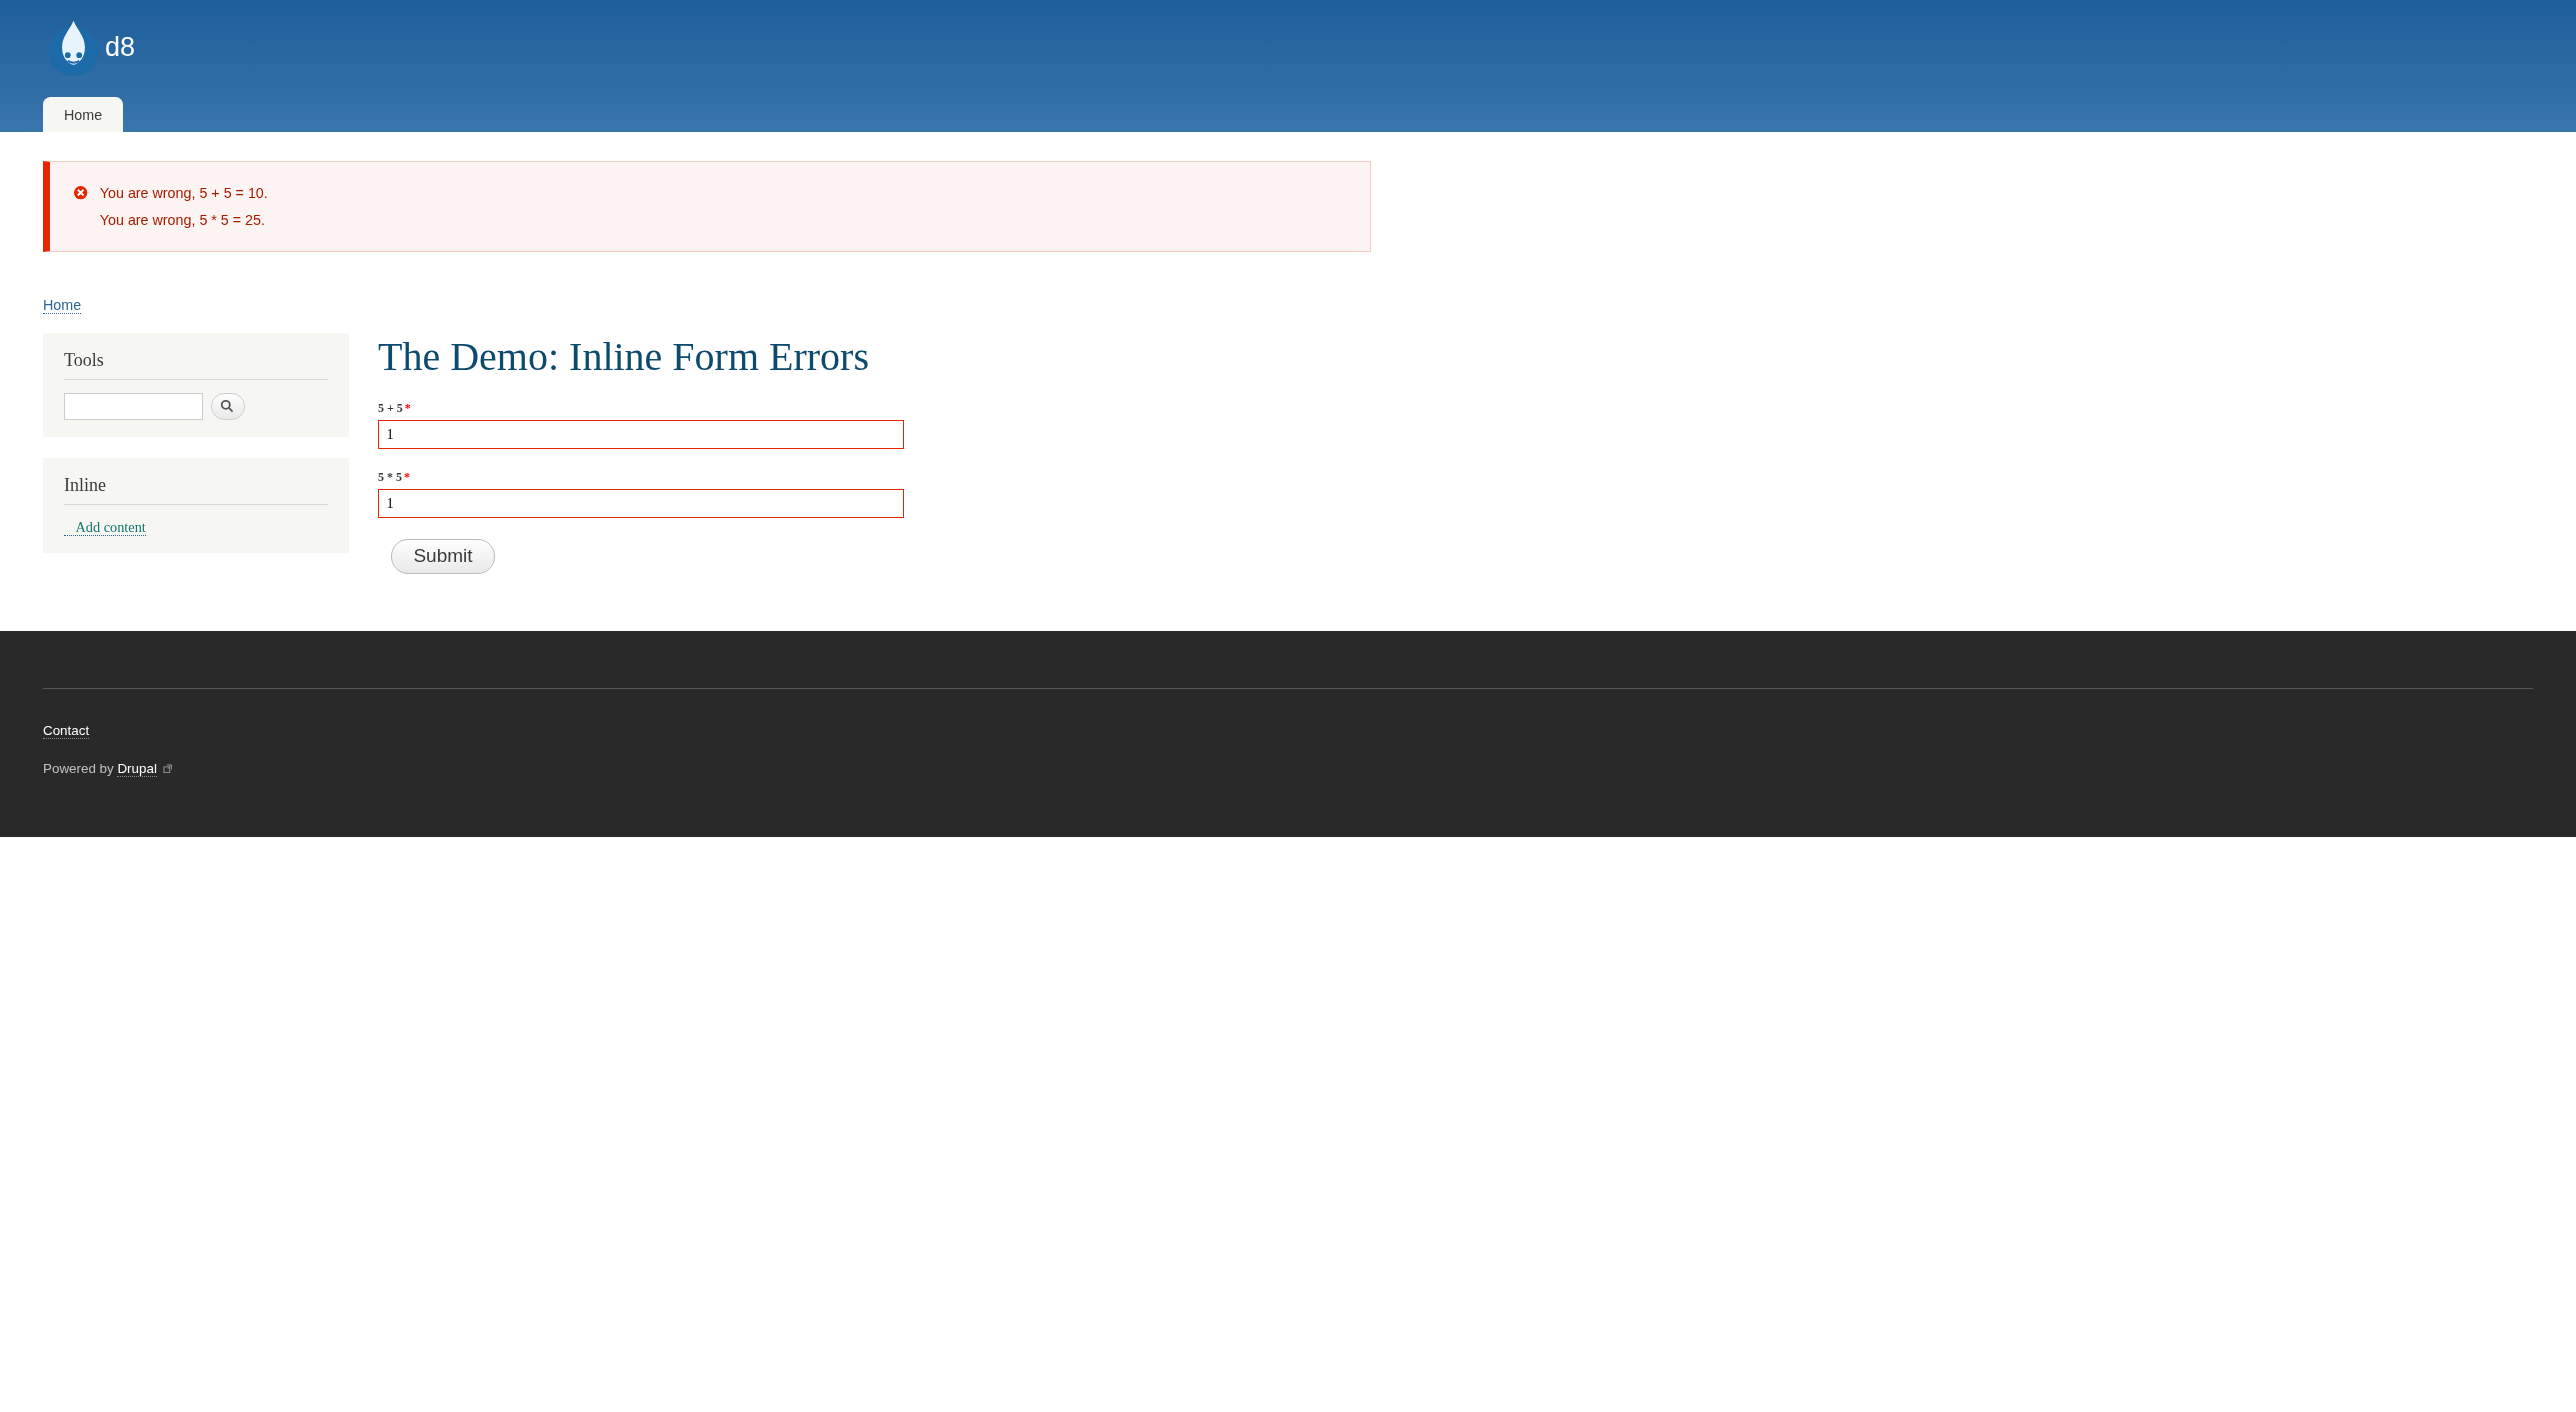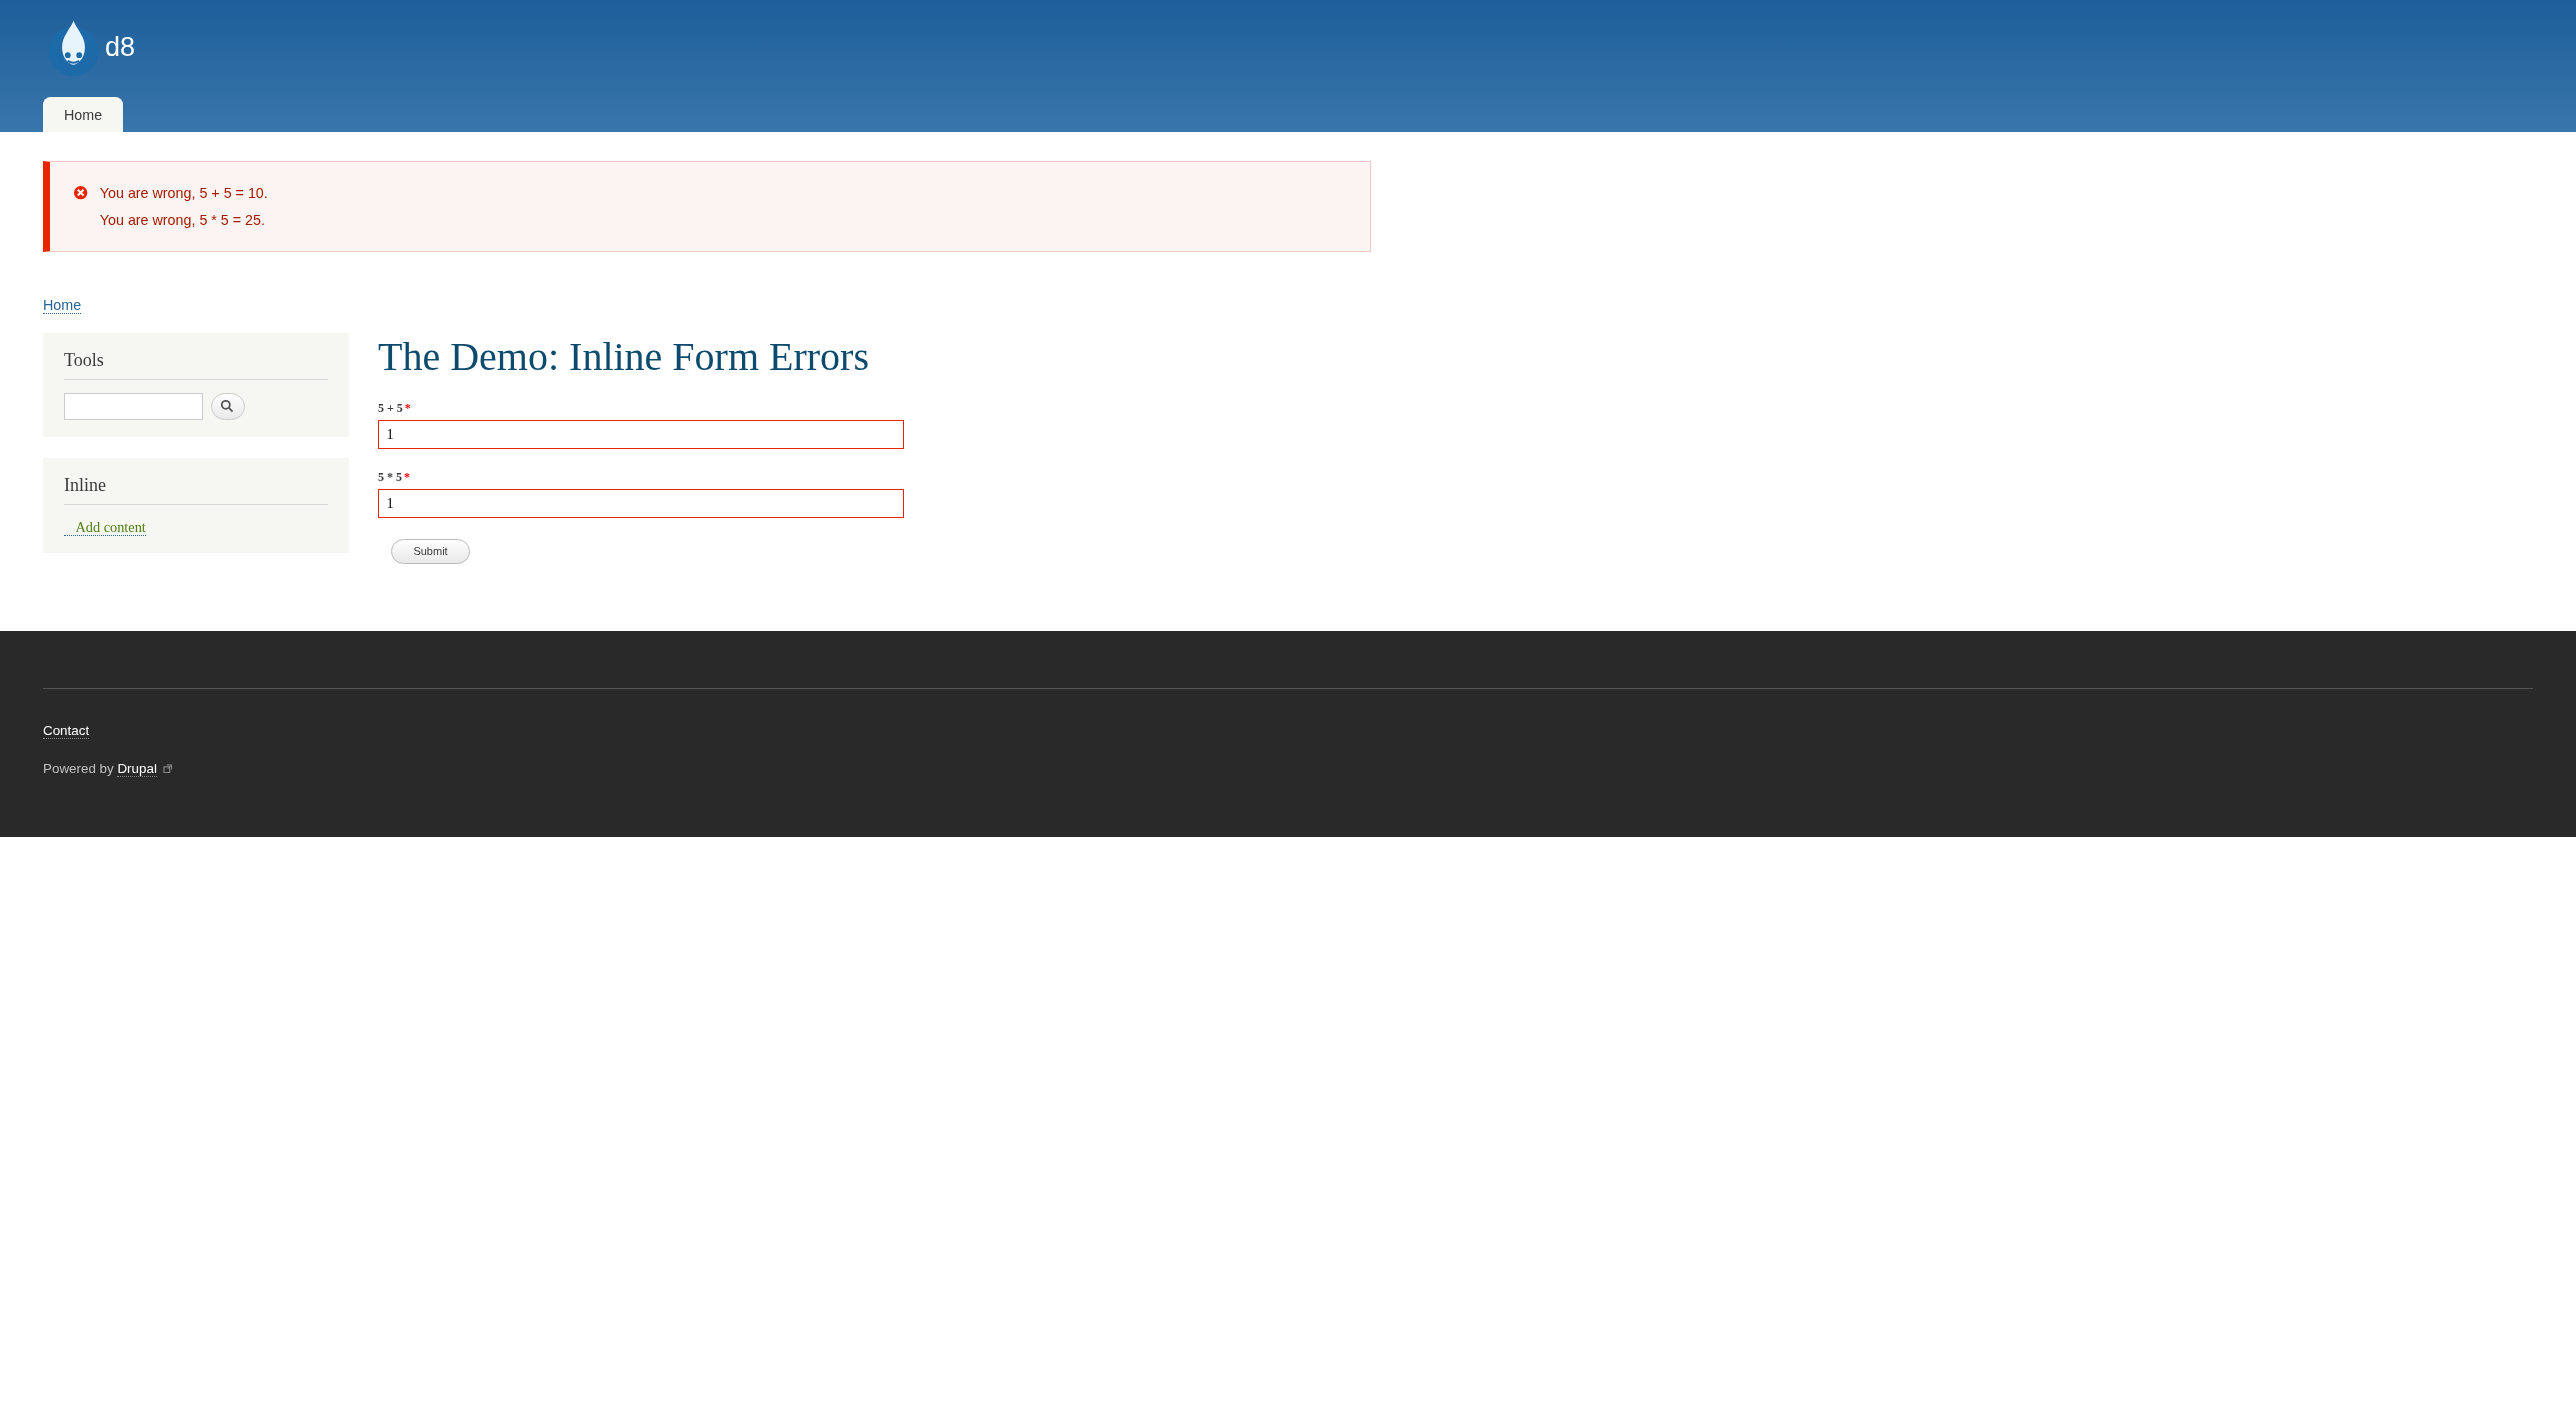--- a/index.html
+++ b/index.html
@@ -18,28 +18,28 @@
 .msg-spacer { width: 15.3px; flex-shrink: 0; }
 .breadcrumb { margin-bottom: 19px; }
 .breadcrumb a { color: #2a6496; text-decoration: none; border-bottom: 1px dotted #2a6496; font-family: "Helvetica Neue", Arial, sans-serif; font-size: 14.3px; cursor: pointer;}
 .main-area { display: flex; gap: 29px; }
 .sidebar { width: 306px; flex-shrink: 0; }
 .block { background: #f6f6f2; padding: 17px 21px; margin-bottom: 21px; }
 .block h2 { font-size: 18px; font-weight: 400; color: #3b3b3b; border-bottom: 1px solid #d6d6d6; padding-bottom: 7.6px; margin-bottom: 13.4px; font-family: Georgia, serif; }
 .search-row { display: flex; gap: 7.6px; align-items: center; }
 .search-input { width: 139px; height: 27px; border: 1px solid #ccc; background: #fff; padding: 0 5.7px; font-size: 13.4px; }
 .search-btn { width: 34px; height: 27px; border: 1px solid #ccc; border-radius: 15.3px; background: linear-gradient(#fefefe,#e9e9e9); cursor: pointer; display: flex; align-items:center; justify-content:center; }
-.tools-link { color: #4d7c0f; border-bottom: 1px dotted #2a6496; text-decoration: none; font-family: Georgia, serif; font-size: 14.3px; cursor:pointer; padding-left: 11.5px; }
+.tools-link { color: #0f766e; border-bottom: 1px dotted #2a6496; text-decoration: none; font-family: Georgia, serif; font-size: 14.3px; cursor:pointer; padding-left: 11.5px; }
 .main-col { flex: 1; }
 .page-title { font-size: 40px; font-weight: 400; margin-bottom: 21px; font-family: Georgia, serif; color: #0c4a6e;}
 .form-item { margin-bottom: 21px; }
 .form-label { font-weight: 700; font-size: 12px; display: block; margin-bottom: 3.8px; font-family: Georgia, serif;}
 .required-mark { color: #e00; margin-left: 1.9px; }
 .text-input { width: 526px; height: 29px; border: 1.9px solid #e62600; padding: 0 7.6px; font-size: 14.3px; font-family: Georgia, serif; }
-.submit-btn { padding: 5.7px 21px; border: 1px solid #bbb; border-radius: 17px; background: linear-gradient(#fefefe,#e9e9e9); font-size: 11px; font-family: "Helvetica Neue", Arial, sans-serif; color: #3a3a3a; cursor: pointer; margin-left: 13.4px; }
+.submit-btn { padding: 5.7px 21px; border: 1px solid #bbb; border-radius: 17px; background: linear-gradient(#fefefe,#e9e9e9); font-size: 19px; font-family: "Helvetica Neue", Arial, sans-serif; color: #3a3a3a; cursor: pointer; margin-left: 13.4px; }
 .footer { background: #292929; color: #c0c0c0; padding: 57px 43px 38px; margin-top: 19px; }
 .footer hr { border: none; border-top: 1px solid #555; margin-bottom: 34px; }
 .footer p { font-family: "Helvetica Neue", Arial, sans-serif; font-size: 13.4px; margin-bottom: 23px; }
 .footer a { color: #fff; text-decoration: none; border-bottom: 1px dotted #888; cursor:pointer; }
 .ext-icon { display:inline-block; width:9.6px; height:9.6px; margin-left:1.9px; }
 </style>
 </head>
 <body>
 
 <div class="header">

